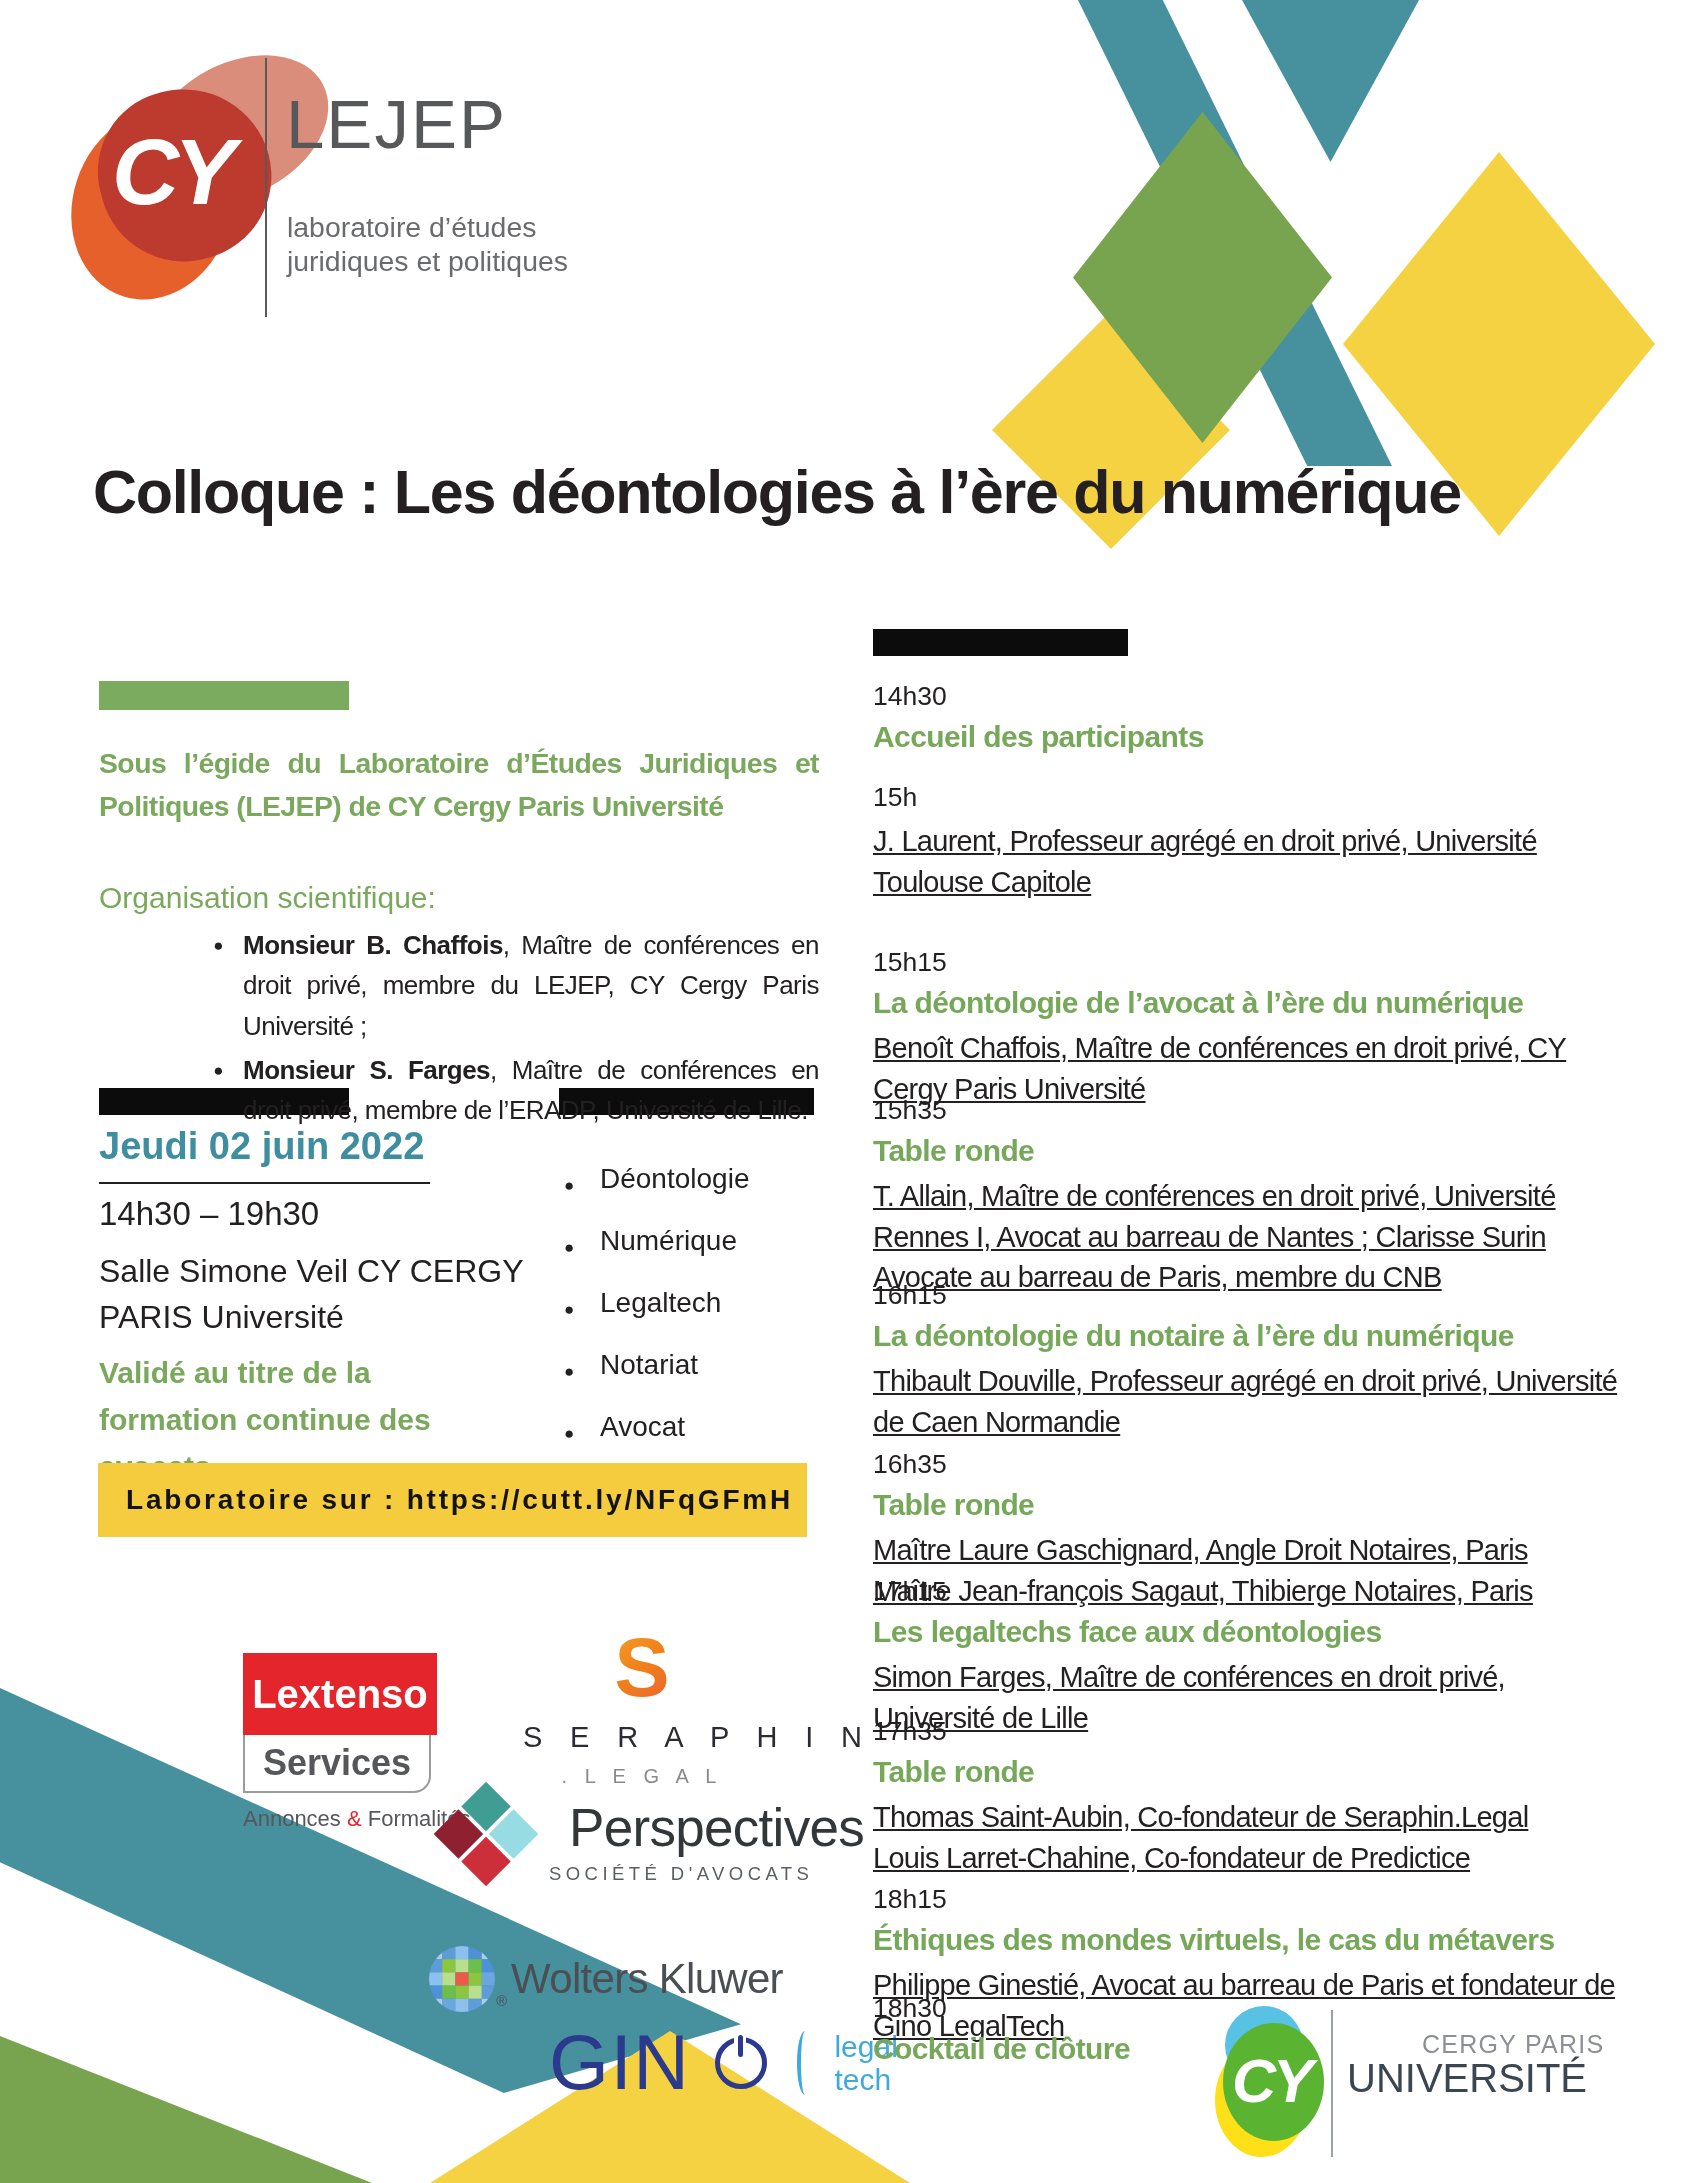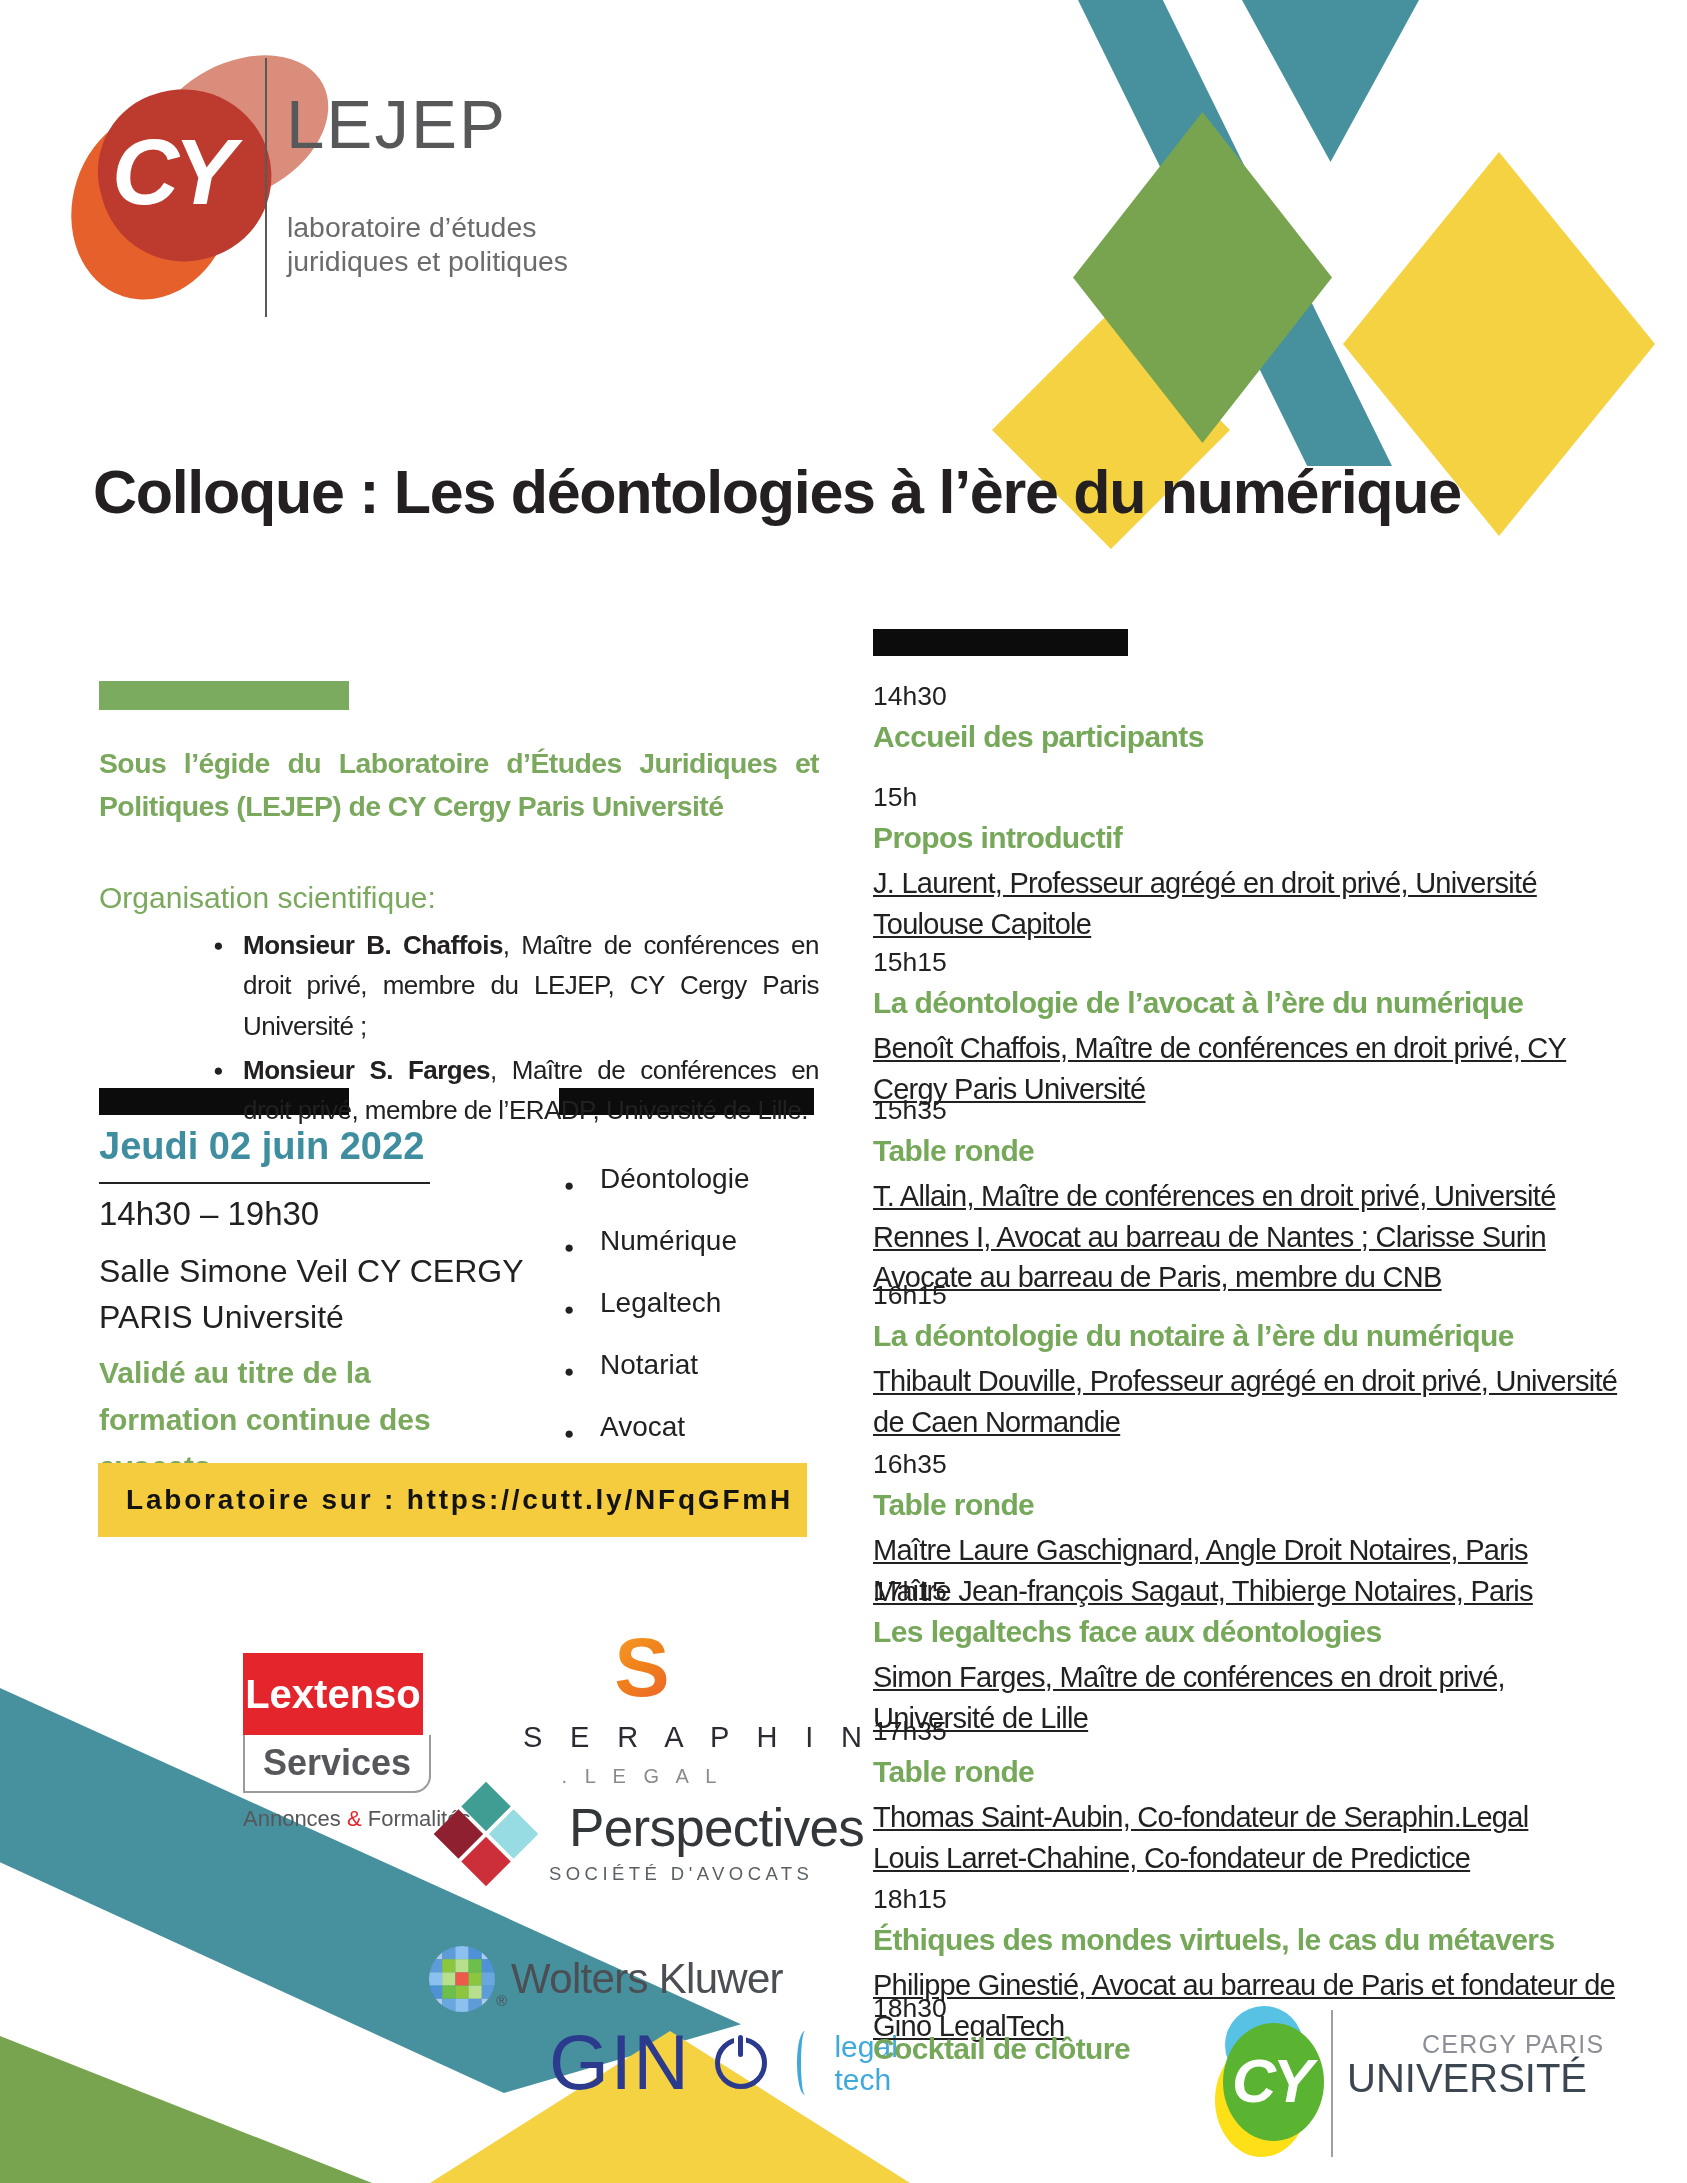--- a/index.html
+++ b/index.html
@@ -65,21 +65,21 @@
   .keywords { left:564px; top:1139px; list-style:none; }
   .keywords li { display:flex; font-size:28px; height:38px;margin-top:24px; }
   .keywords .dot { flex:0 0 36px; }
   .keywords .dot::before { content:"●"; font-size:17px; position:relative; top:2.6px; }
 
   .banner { left:98px; top:1463px; width:709px; height:74px; background:#f5cc3e; display:flex; align-items:center; padding-left:28px; }
   .banner span { font-size:28px; font-weight:bold; letter-spacing:0.1em; color:#131313; }
 
   
   .lextenso { left:243px; top:1653px; width:188px; text-align:center; }
-  .lex-red { width:180px; height:82px; background:#e4262c; color:#fff; font-size:40px; font-weight:bold; display:flex; align-items:center; justify-content:center; }
+  .lex-red { width:194px; height:82px; background:#e4262c; color:#fff; font-size:40px; font-weight:bold; display:flex; align-items:center; justify-content:center; }
   .lex-white { width:188px; height:58px; border:2px solid #9b9b9b; border-top:none; border-radius:0 0 17px 0; color:#56575b; font-size:36px; font-weight:bold; display:flex; align-items:center; justify-content:center; }
   .lex-sub { margin-top:13.2px; font-size:22px; color:#56575b; white-space:nowrap; }
   .lex-sub .amp { color:#e4262c; }
 
   .seraphin { left:523px; top:1620px; width:238px; text-align:center; }
   .ser-s { font-size:83px; font-weight:bold; background:linear-gradient(140deg,#f9b233 15%,#f07f1a 50%,#e94e3f 85%); -webkit-background-clip:text; background-clip:text; color:transparent; }
   .ser-name { font-size:29px; letter-spacing:0.34em; color:#2b2b33; margin-top:5.3px; white-space:nowrap; }
   .ser-tld { font-size:20px; letter-spacing:0.3em; color:#8a8a8a; margin-top:10.6px; }
 
   .perspectives { left:429px; top:1778px; display:flex; align-items:flex-start; }
@@ -273,21 +273,20 @@
       <div>tech</div>
     </span>
   </div>
 
   <div class="sched-item" style="top:681px">
     <div class="sched-time">14h30</div>
     <div class="sched-title">Accueil des participants</div>
   </div>
   <div class="sched-item" style="top:782px">
     <div class="sched-time">15h</div>
-    <div class="sched-title">Propos introductif</div>
     <div class="sched-speaker">J. Laurent, Professeur agrégé en droit privé, Université Toulouse Capitole</div>
   </div>
   <div class="sched-item" style="top:947px">
     <div class="sched-time">15h15</div>
     <div class="sched-title">La déontologie de l’avocat à l’ère du numérique</div>
     <div class="sched-speaker">Benoît Chaffois, Maître de conférences en droit privé, CY Cergy Paris Université</div>
   </div>
   <div class="sched-item" style="top:1095px">
     <div class="sched-time">15h35</div>
     <div class="sched-title">Table ronde</div>

